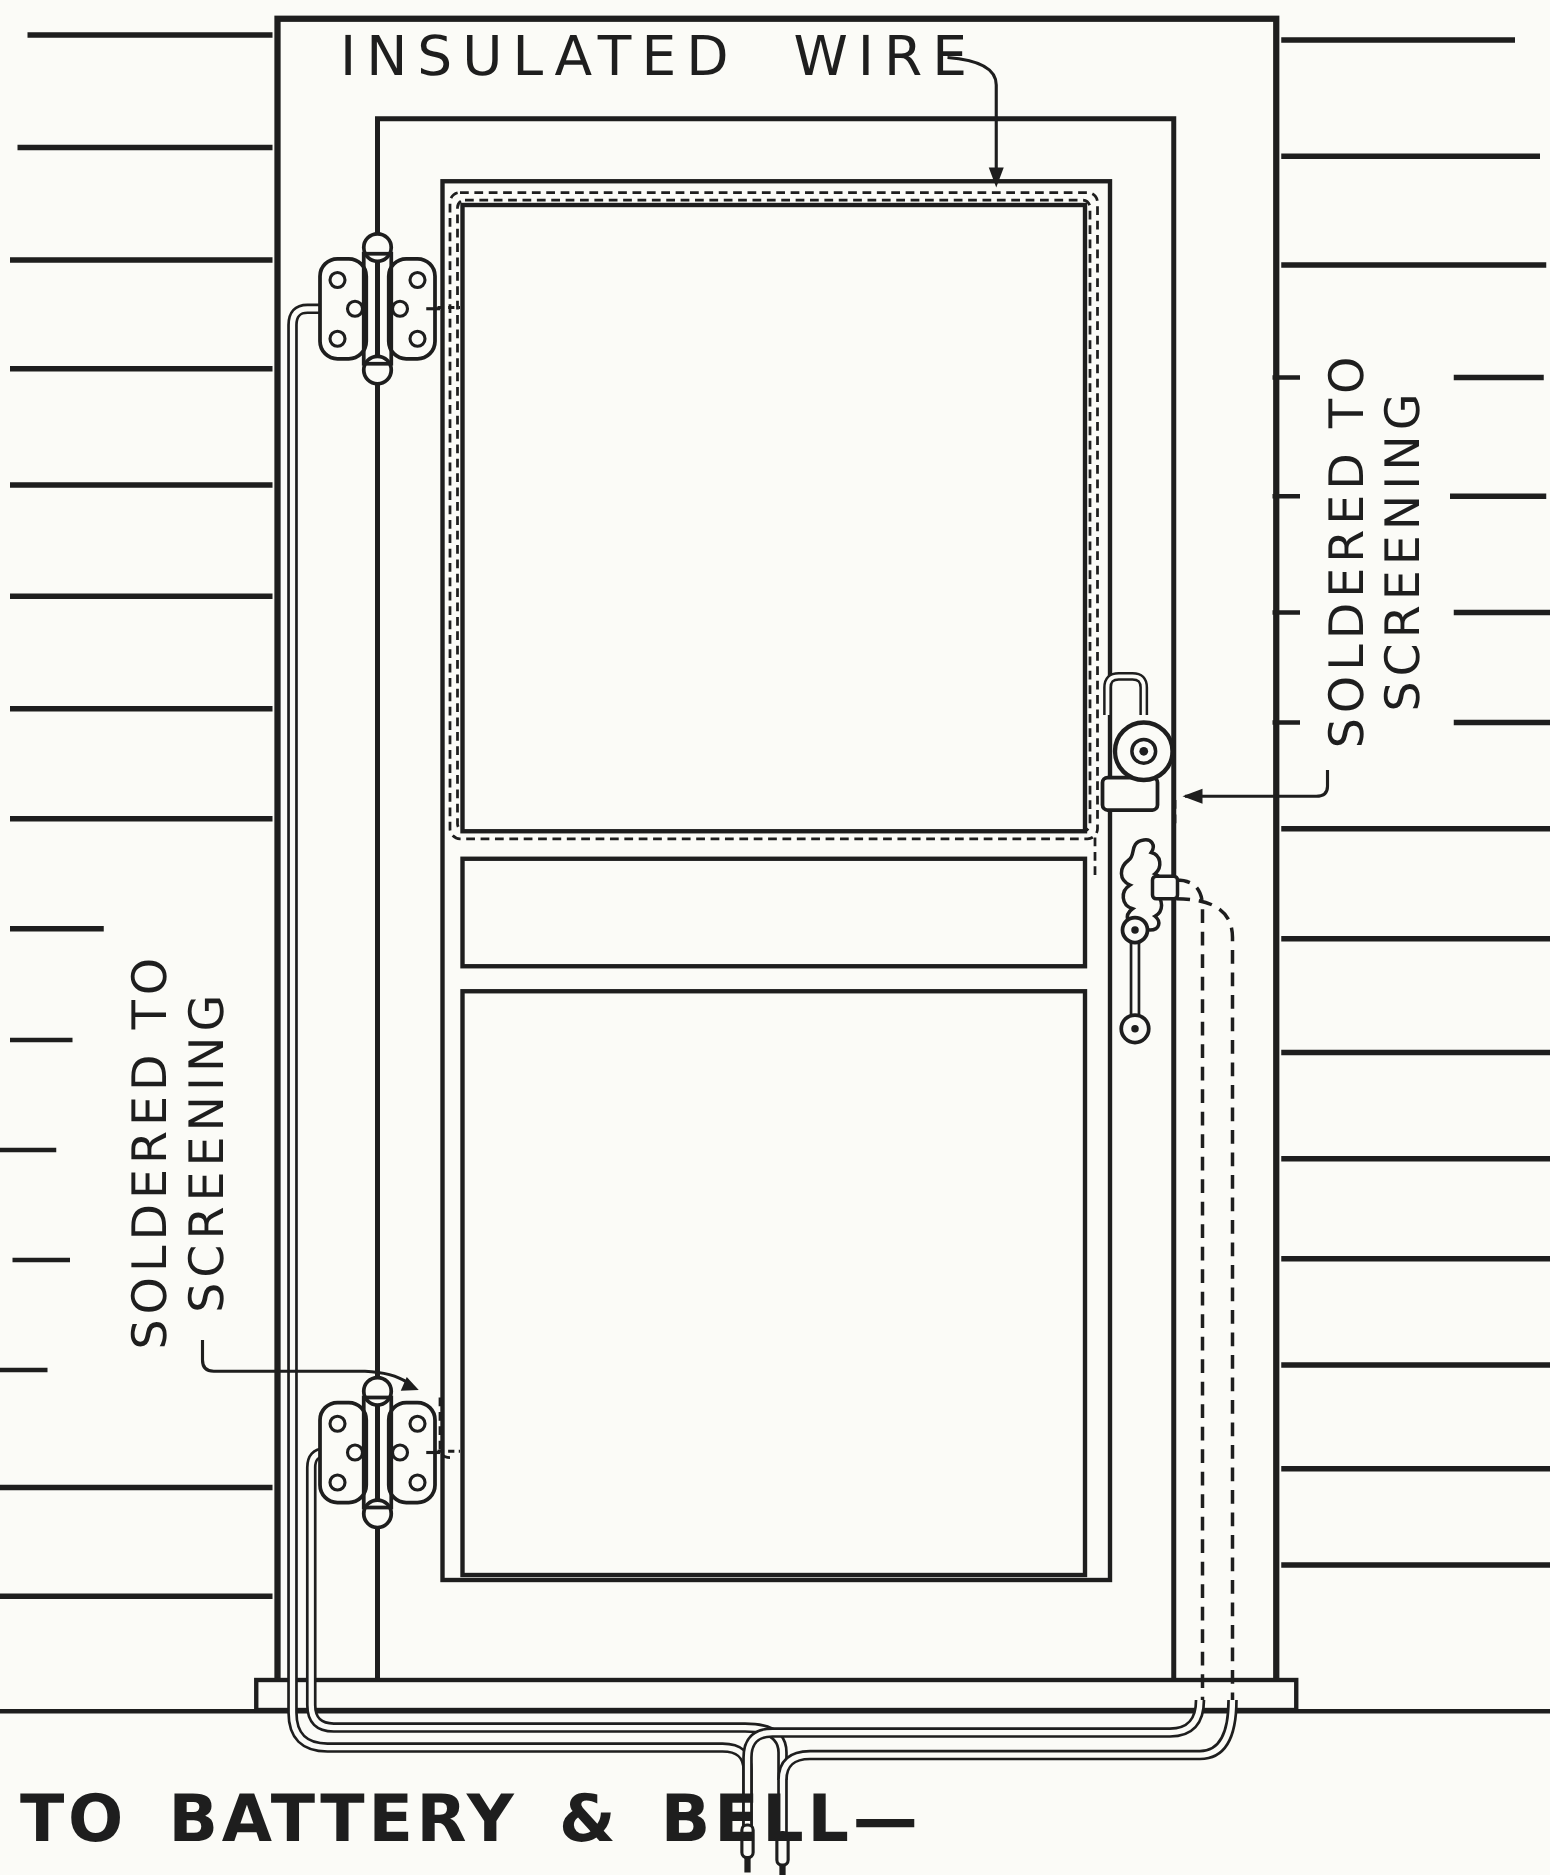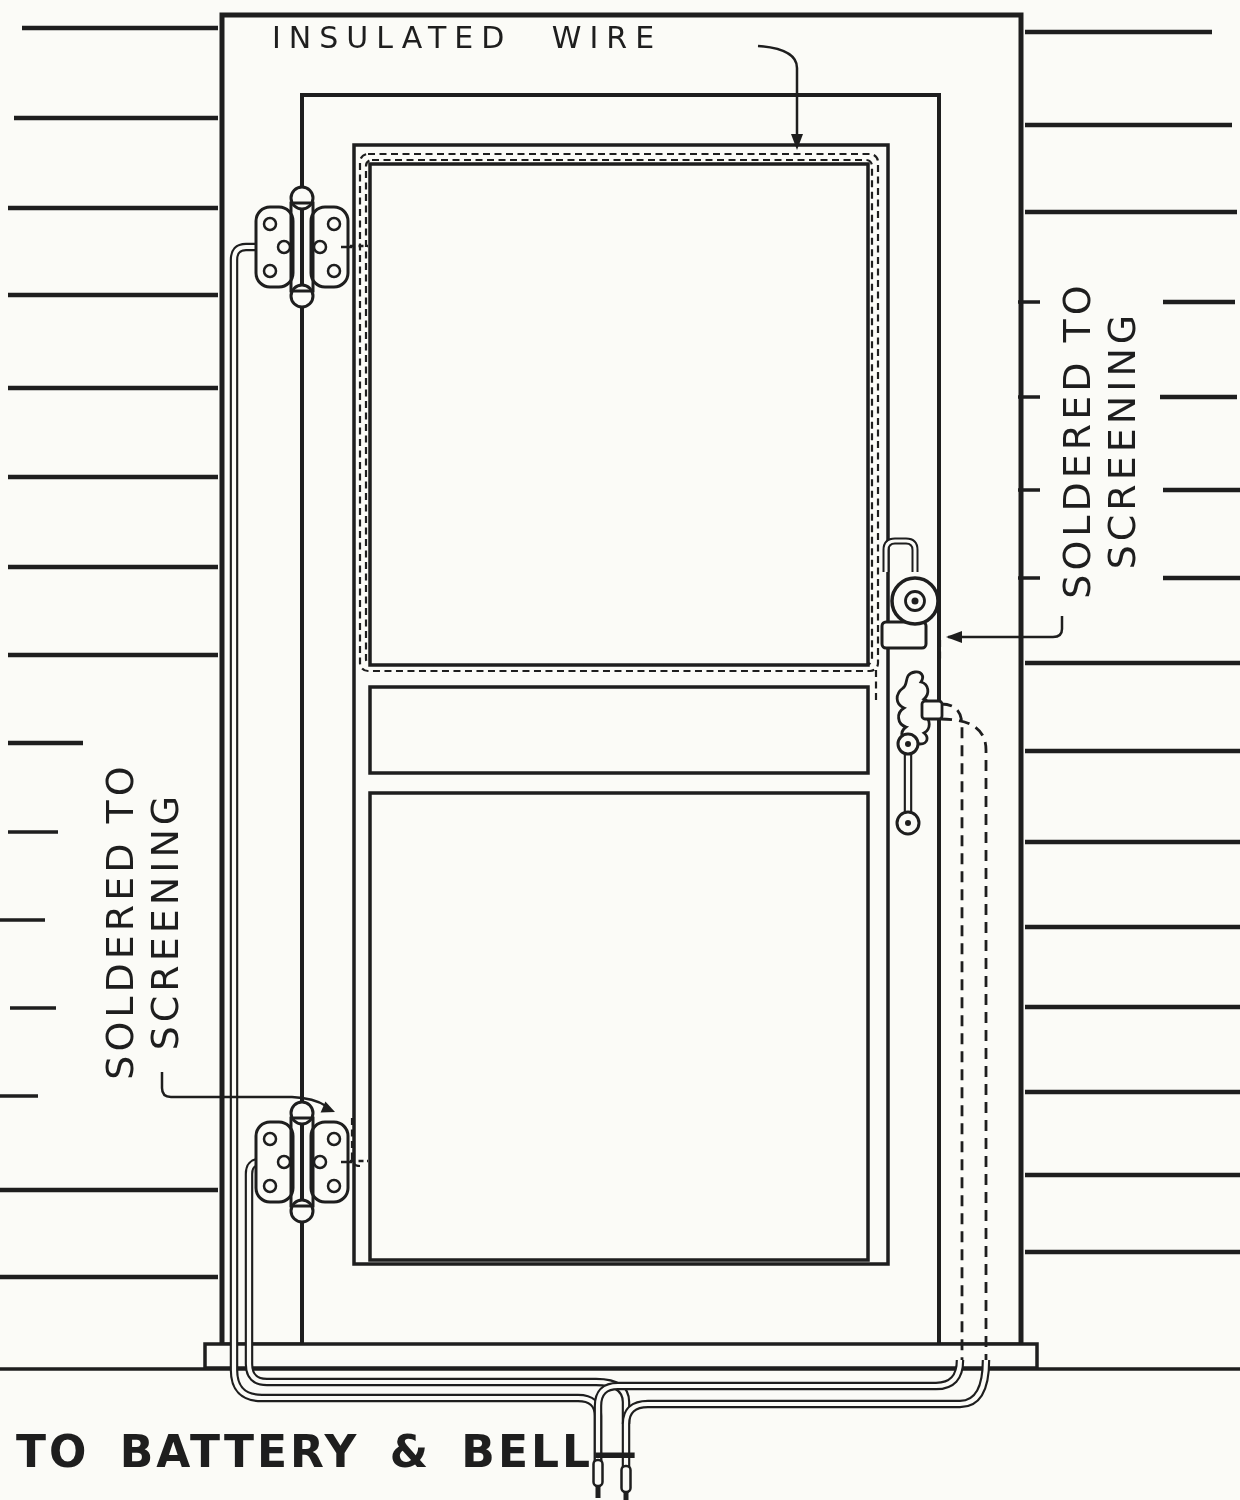--- a/index.html
+++ b/index.html
@@ -3,22 +3,22 @@
 <meta charset="utf-8">
 <style>
   html,body { margin:0; padding:0; background:#e8e8e4; }
   .stage {
     position:relative; width:1240px; height:1500px;
     background:#fbfbf7; overflow:hidden;
     font-family:"DejaVu Sans", sans-serif; color:#1e1e1e;
   }
   .stage svg { position:absolute; left:0; top:0; }
   .label { position:absolute; white-space:nowrap; }
-  .label-top { font-size:30px; letter-spacing:8px; word-spacing:22px; font-weight:400; }
-  .label-bottom { font-size:44px; letter-spacing:3px; word-spacing:12px; font-weight:bold; }
+  .label-top { font-size:44px; letter-spacing:8px; word-spacing:22px; font-weight:400; }
+  .label-bottom { font-size:52px; letter-spacing:3px; word-spacing:12px; font-weight:bold; }
   .vlabel { position:absolute; width:0; height:0; }
   .vlabel-inner {
     position:absolute; width:460px; left:-230px; top:-45px; height:90px;
     transform:rotate(-90deg); text-align:center;
     font-size:38px; letter-spacing:4px; line-height:45px; white-space:nowrap;
   }
   
   .ln   { stroke:#1e1e1e; fill:none; }
   .fillp{ fill:#fbfbf7; }
   .tube-o { fill:none; stroke:#1e1e1e; stroke-width:8.5; }

